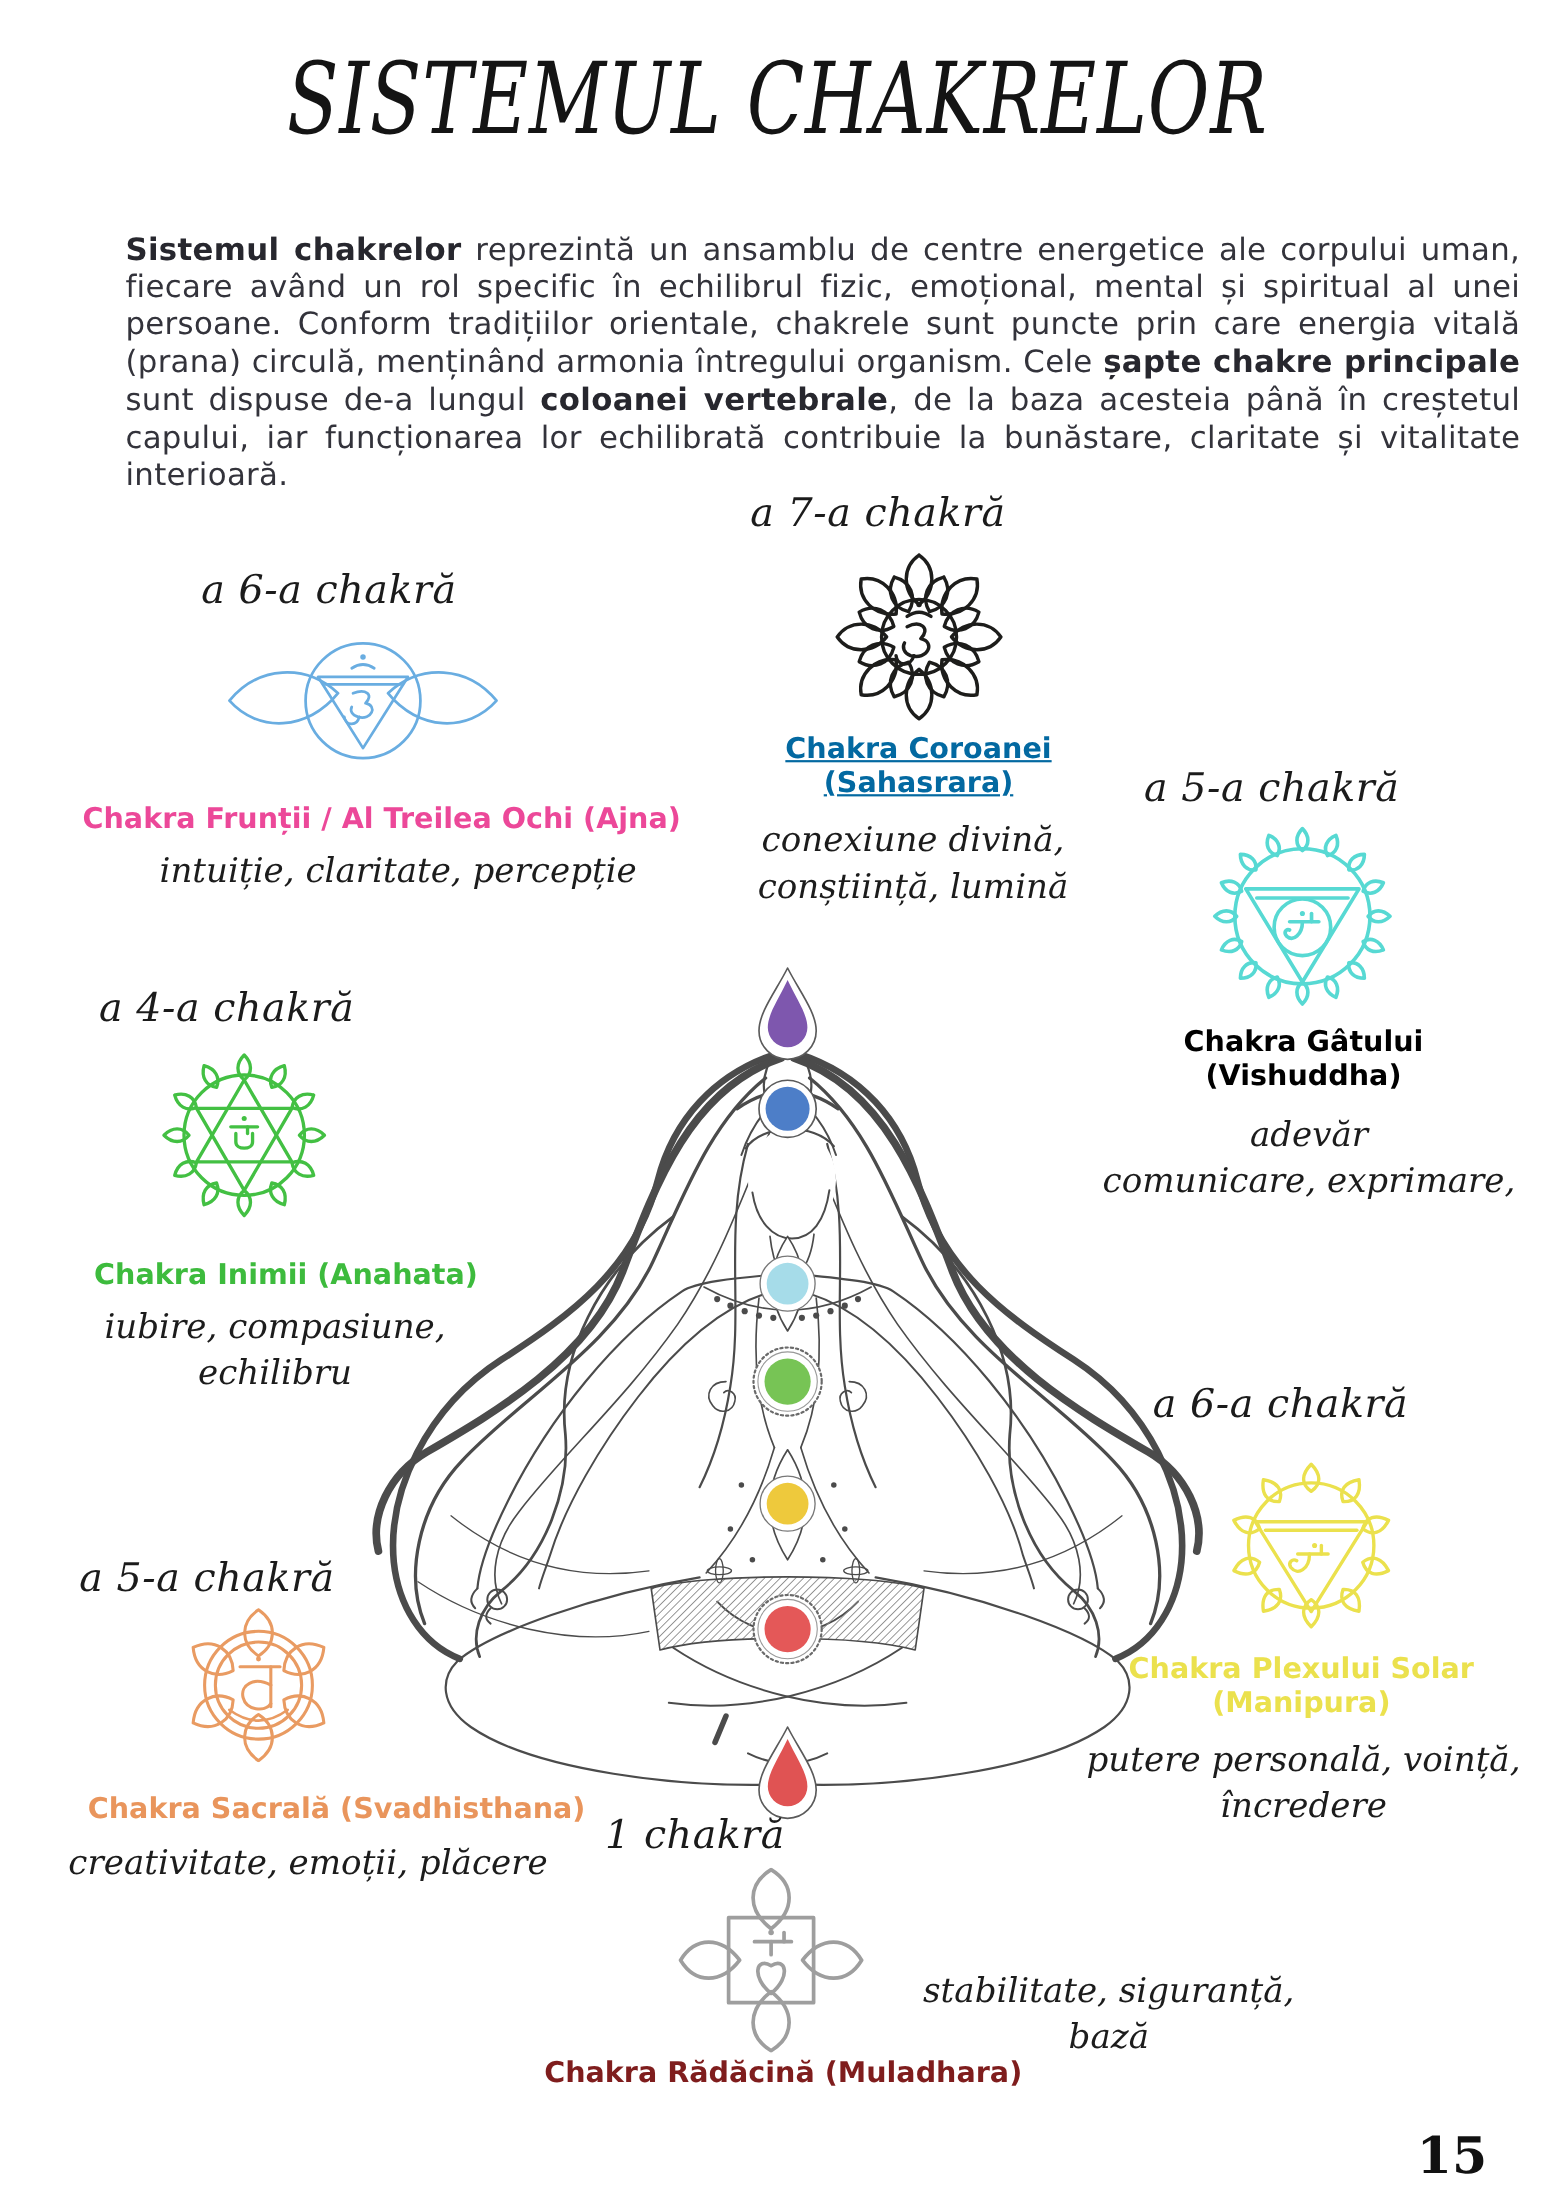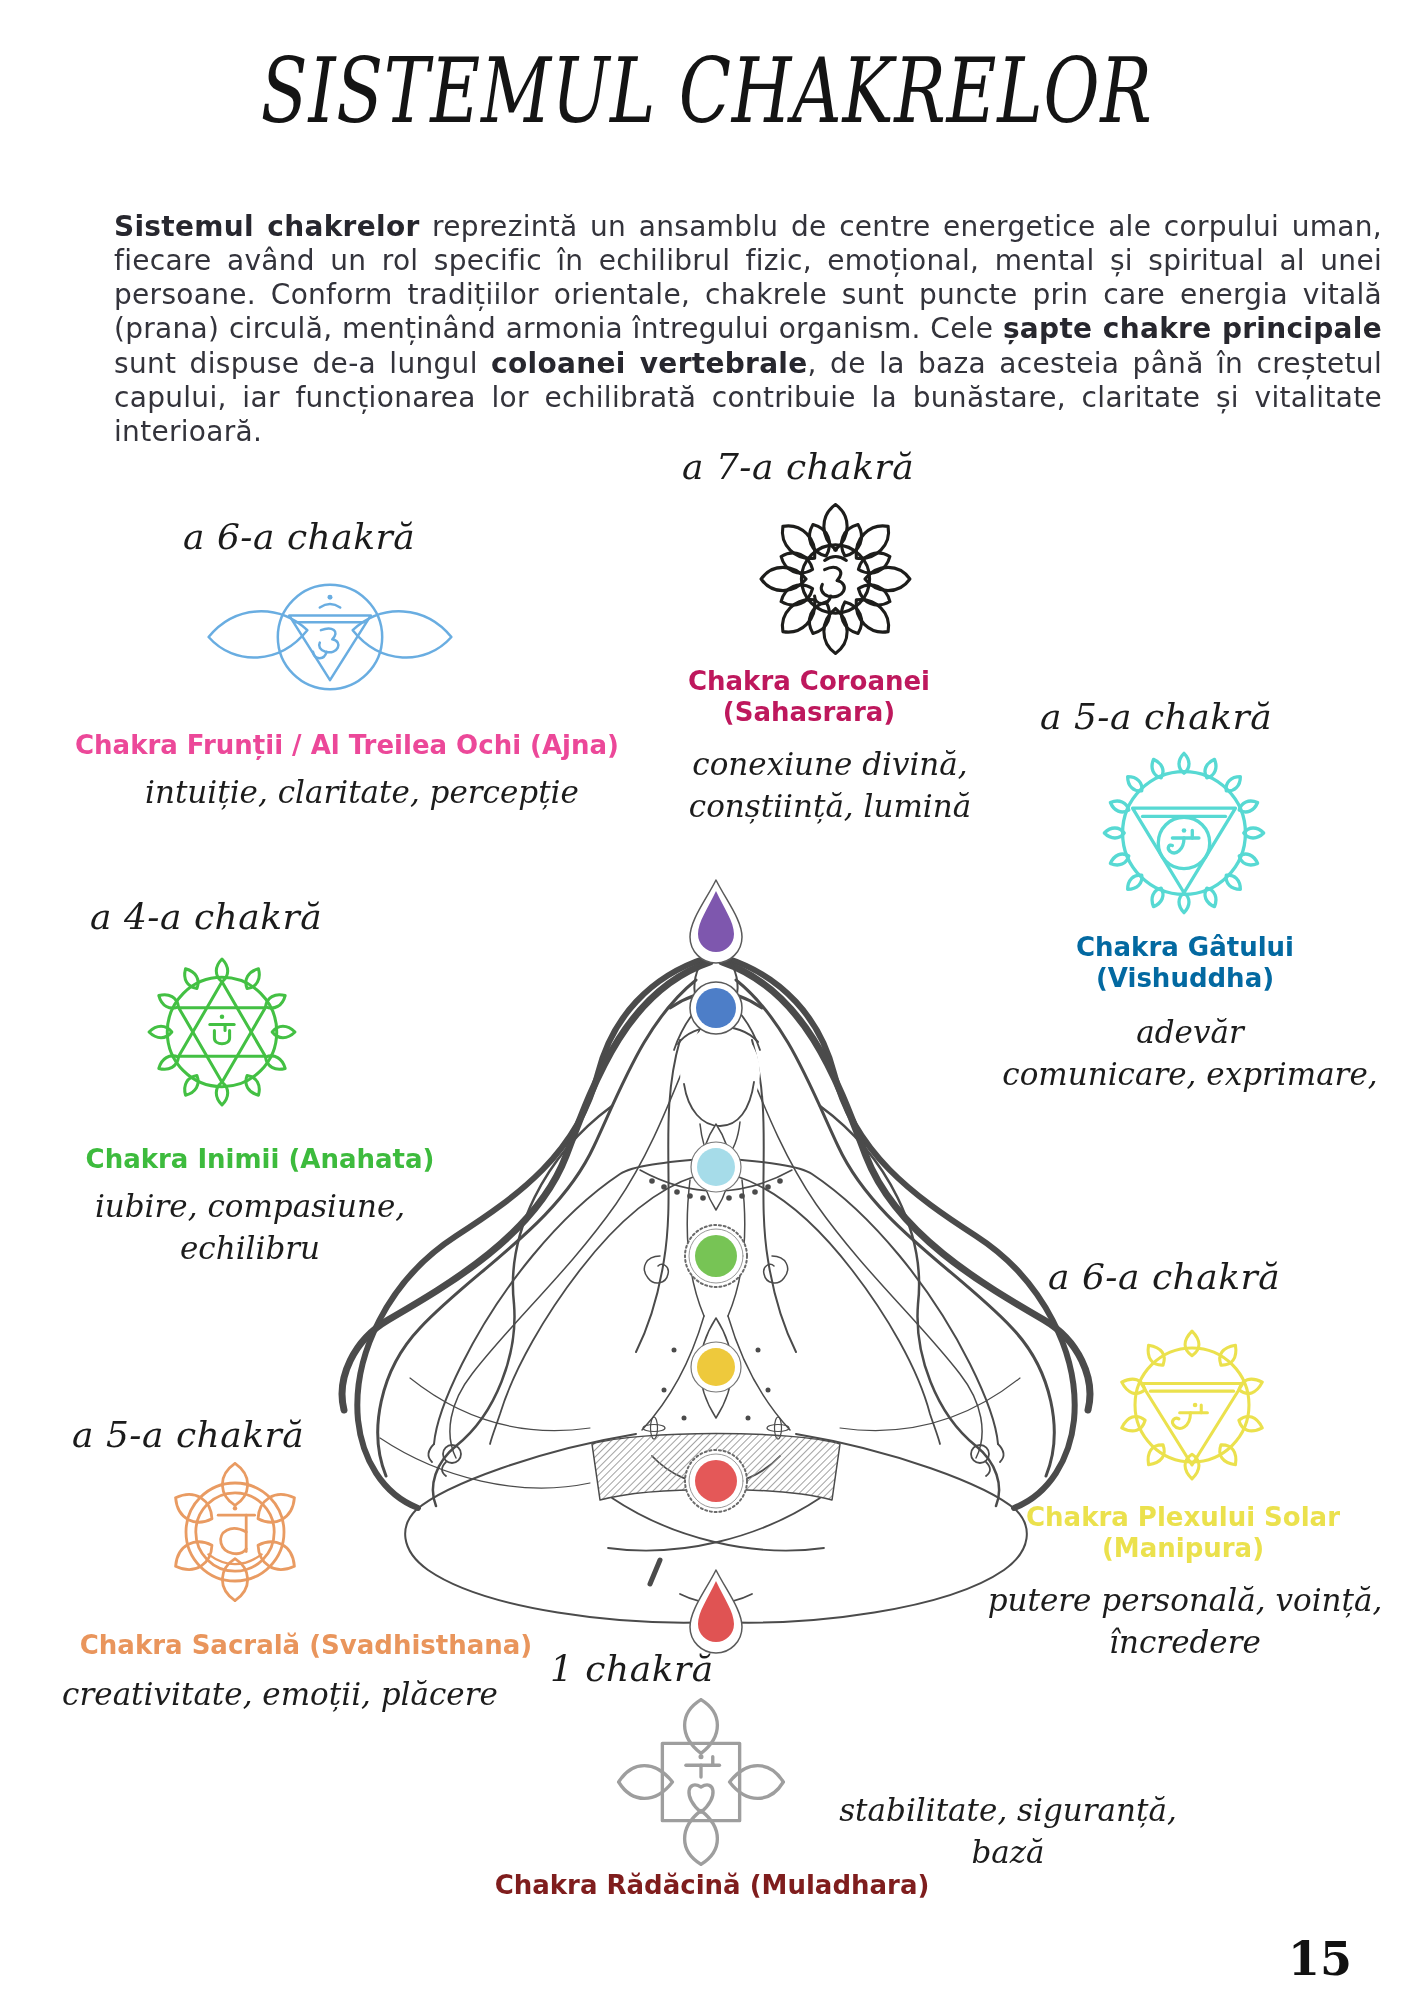--- a/index.html
+++ b/index.html
@@ -213,21 +213,21 @@
         <use href="#p7i" transform="rotate(247.5 50 50)"></use>
       <use href="#p7i" transform="rotate(292.5 50 50)"></use>
         <use href="#p7i" transform="rotate(337.5 50 50)"></use>
       <circle cx="50" cy="50" r="22"></circle>
       <path d="M43,38 Q50,33 57,38"></path>
         <circle cx="50" cy="31" r="1.6" fill="currentColor" stroke="none"></circle>
       <path d="M43,44 C51,40 57,45 51,51 C60,53 55,64 45,61 C41,59.5 40,56 41.5,53.5"></path>
       <path d="M47,61 C45,68 37,67 36.5,61"></path>
     </g>
   </svg>
-  <div class="cname" style="left: 634px; top: 666px; width: 350px; color: #be185d;">
+  <div class="cname" style="left: 660px; top: 666px; width: 350px; color: #0369a1; text-decoration: underline;">
     <div>Chakra Coroanei</div>
     <div>(Sahasrara)</div>
   </div>
   <div class="cdesc" style="left:630px;top:744px;width:400px">
     <div>conexiune divină,</div>
     <div>conștiință, lumină</div>
   </div>
 
   <div class="ordinal" style="left:183px;top:516px;width:300px">a 6-a chakră</div>
   <svg class="csym" style="left: 205px; top: 578px; color: rgb(105, 173, 225);" width="250" height="118" viewBox="0 0 220 104">
@@ -277,21 +277,21 @@
       <circle cx="50" cy="50" r="37"></circle>
       <path d="M19,35 L81,35 L50,86 Z"></path>
         <path d="M25,40 L75,40"></path>
       <circle cx="50" cy="56" r="15.5"></circle>
       <circle cx="50" cy="48.5" r="1.4" fill="currentColor" stroke="none"></circle>
       <path d="M43,53 L59,53"></path>
         <path d="M55,53 L55,48.5"></path>
       <path d="M50,53 C50,60 45,64 41.5,61 C39.5,59 41,56.5 43,57.5"></path>
     </g>
   </svg>
-  <div class="cname" style="left: 1010px; top: 932px; width: 350px; color: #0369a1;">
+  <div class="cname" style="left: 1010px; top: 932px; width: 350px; color: #000000;">
     <div>Chakra Gâtului</div>
     <div>(Vishuddha)</div>
   </div>
   <div class="cdesc" style="left:990px;top:1012px;width:400px">
     <div>adevăr</div>
     <div>comunicare, exprimare,</div>
   </div>
 
   <div class="ordinal" style="left:90px;top:896px;width:300px">a 4-a chakră</div>
   <svg class="csym" style="left: 146px; top: 956px; color: rgb(67, 192, 67);" width="152" height="152" viewBox="0 0 100 100">

